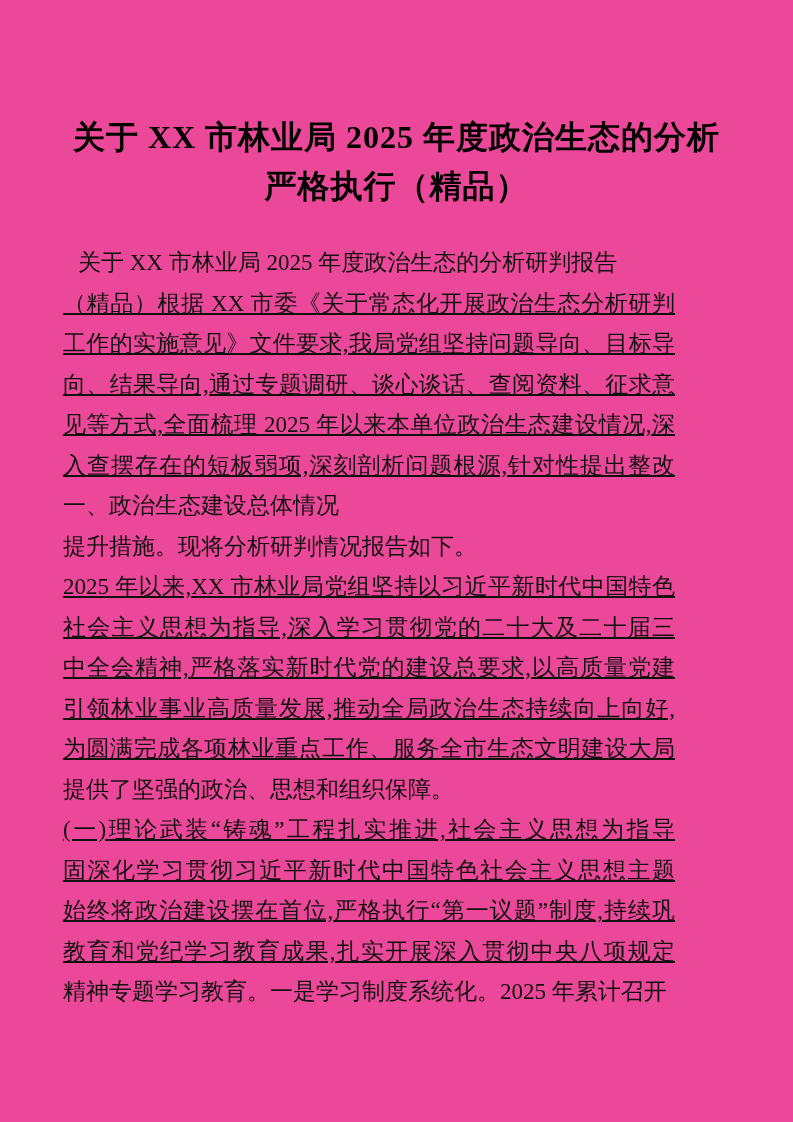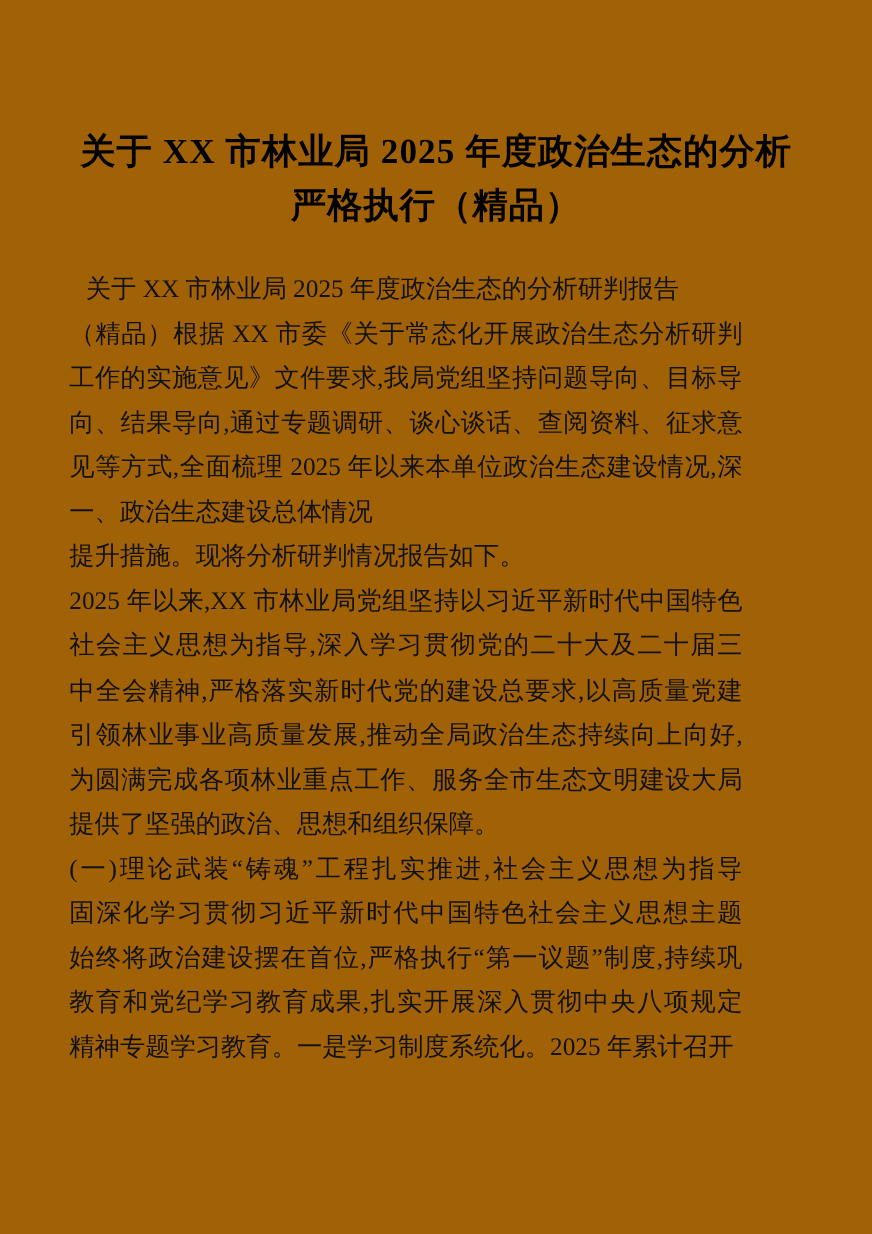--- a/index.html
+++ b/index.html
@@ -4,21 +4,21 @@
 <style>
   html, body {
     margin: 0;
     padding: 0;
     background: #ffffff;
   }
   .page {
     position: relative;
     width: 793px;
     height: 1122px;
-    background: #a16207;
+    background: #ec4899;
     overflow: hidden;
     font-family: "Liberation Serif", "DejaVu Serif", serif;
     color: #000000;
   }
   .doc-title {
     padding-top: 113px;
     text-align: center;
     font-weight: bold;
     font-size: 32px;
     line-height: 49px;
@@ -34,20 +34,21 @@
     color: #111111;
   }
   .line {
     min-height: 40.5px;
     white-space: normal;
   }
   .line.just {
     text-align: justify;
     text-align-last: justify;
     text-justify: inter-ideograph;
+    text-decoration: underline;
   }
   .line.ind {
     text-indent: 15px;
   }
 </style>
 </head>
 <body>
 
 <div class="page">
 
@@ -55,20 +56,21 @@
     <div class="title-line">关于 XX 市林业局 2025 年度政治生态的分析</div>
     <div class="title-line">严格执行（精品）</div>
   </div>
 
   <div class="doc-body">
     <div class="line ind">关于 XX 市林业局 2025 年度政治生态的分析研判报告</div>
     <div class="line just">（精品）根据 XX 市委《关于常态化开展政治生态分析研判</div>
     <div class="line just">工作的实施意见》文件要求,我局党组坚持问题导向、目标导</div>
     <div class="line just">向、结果导向,通过专题调研、谈心谈话、查阅资料、征求意</div>
     <div class="line just">见等方式,全面梳理 2025 年以来本单位政治生态建设情况,深</div>
+    <div class="line just">入查摆存在的短板弱项,深刻剖析问题根源,针对性提出整改</div>
     <div class="line">一、政治生态建设总体情况</div>
     <div class="line">提升措施。现将分析研判情况报告如下。</div>
     <div class="line just">2025 年以来,XX 市林业局党组坚持以习近平新时代中国特色</div>
     <div class="line just">社会主义思想为指导,深入学习贯彻党的二十大及二十届三</div>
     <div class="line just">中全会精神,严格落实新时代党的建设总要求,以高质量党建</div>
     <div class="line just">引领林业事业高质量发展,推动全局政治生态持续向上向好,</div>
     <div class="line just">为圆满完成各项林业重点工作、服务全市生态文明建设大局</div>
     <div class="line">提供了坚强的政治、思想和组织保障。</div>
     <div class="line just">(一)理论武装“铸魂”工程扎实推进,社会主义思想为指导</div>
     <div class="line just">固深化学习贯彻习近平新时代中国特色社会主义思想主题</div>

